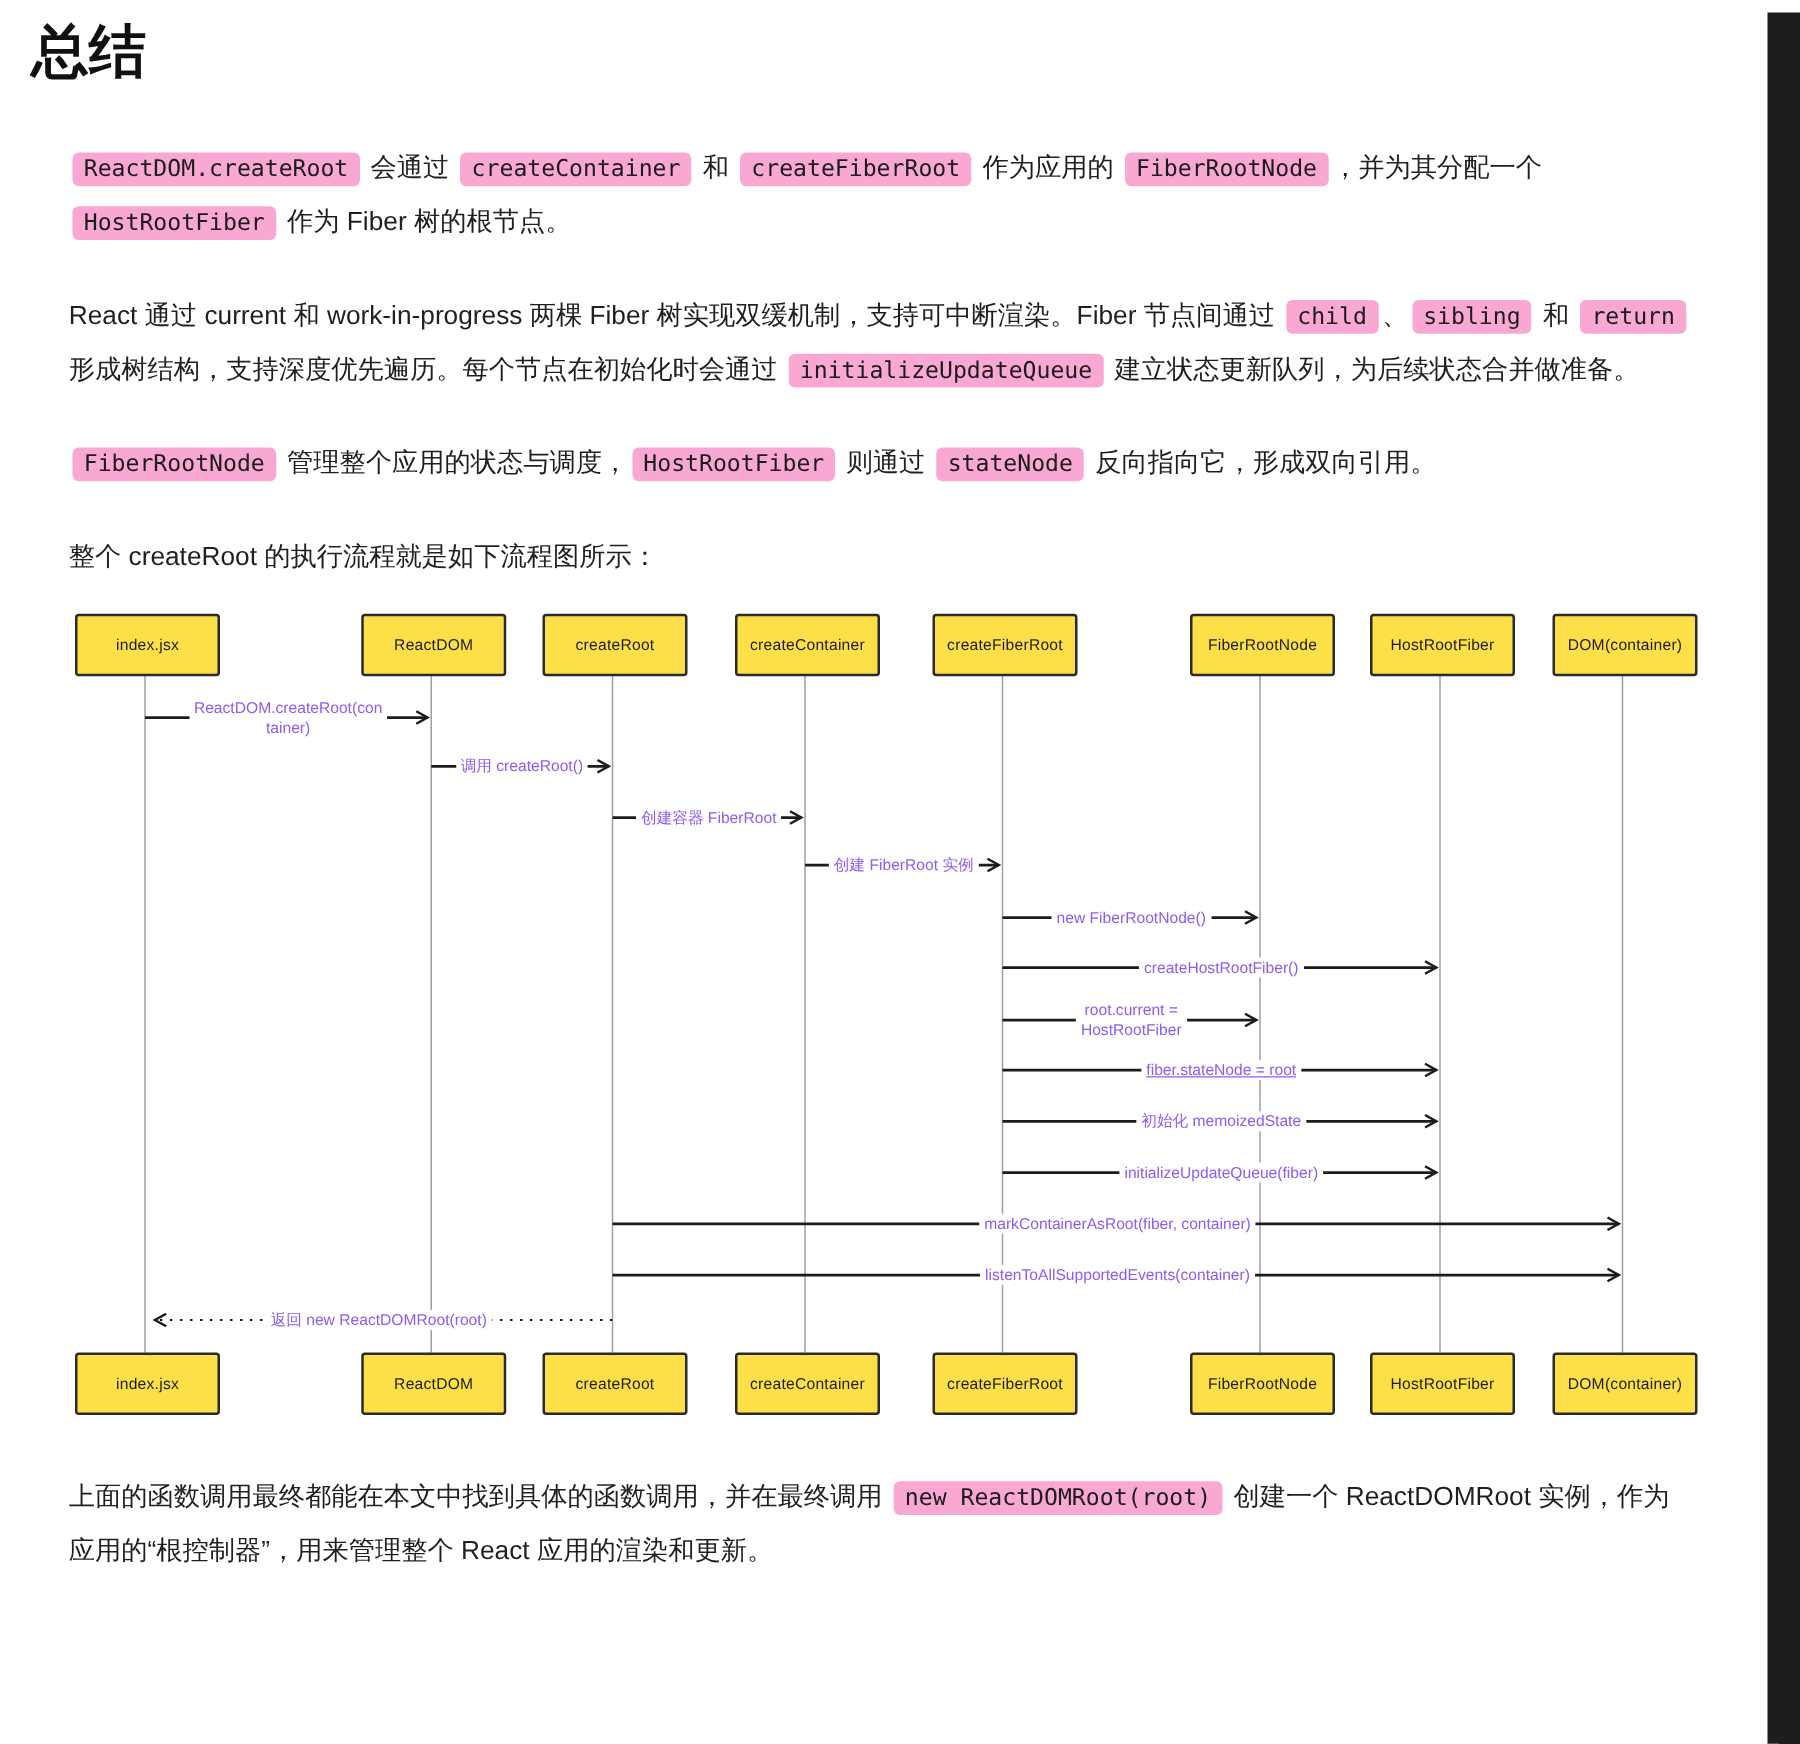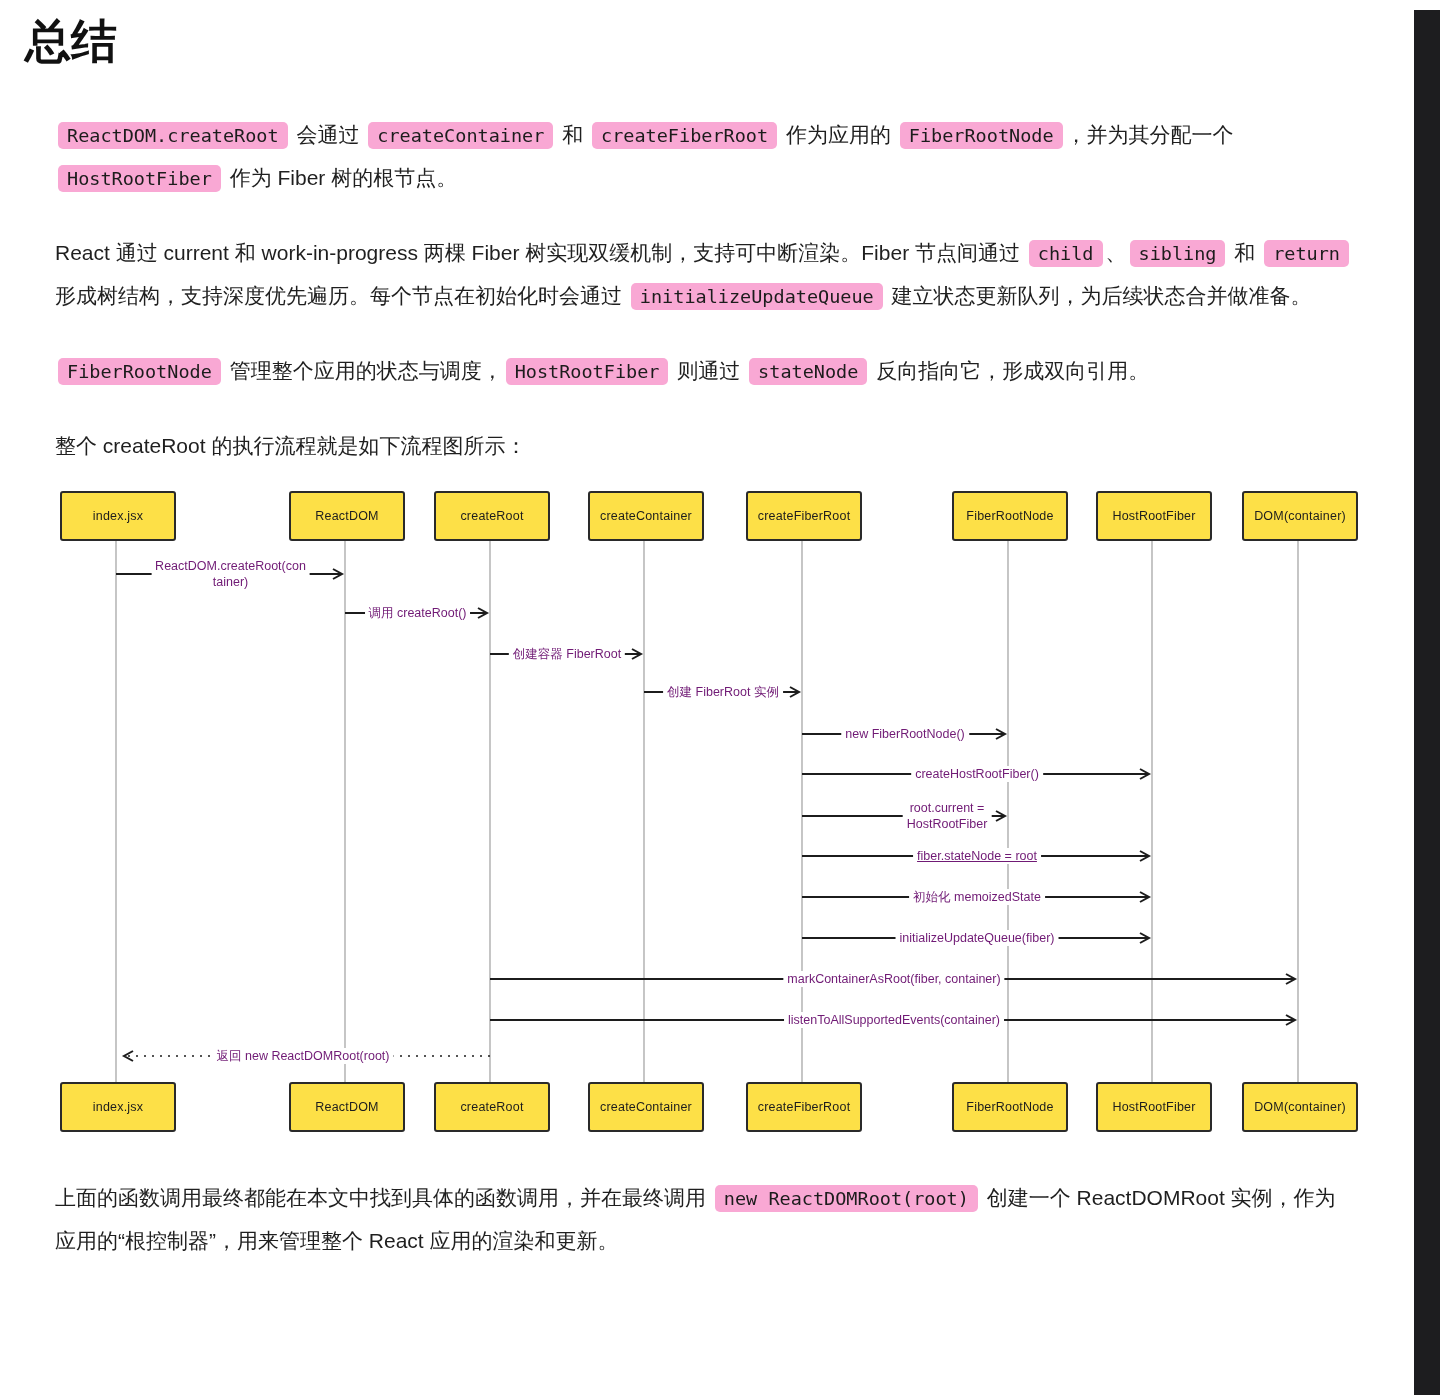--- a/index.html
+++ b/index.html
@@ -39,21 +39,21 @@
   #diagram svg{position:absolute;left:0;top:0;z-index:1;}
   .pbox{
     position:absolute;width:112px;height:46px;z-index:2;
     background:#fde047;border:2px solid #2a2a2a;border-radius:3px;
     display:flex;align-items:center;justify-content:center;
     font-size:12.5px;color:#1d1d1d;letter-spacing:0.2px;
   }
   .mlabel{
     position:absolute;z-index:3;transform:translate(-50%,-50%);
     background:#fff;padding:0 4px;
-    font-size:12.5px;line-height:16px;color:#701a75;
+    font-size:12.5px;line-height:16px;color:#8b5cf6;
     white-space:pre-line;text-align:center;
   }
   #content-bottom{margin-top:36px;}
   .watermark{
     position:absolute;top:1326px;right:38px;
     font-size:30px;font-weight:600;color:#9d9d9d;
     text-shadow:1px 1px 0 #ffffff,-1px -1px 0 #d9d9d9;
     letter-spacing:1px;
   }
 </style>
@@ -147,21 +147,21 @@
       <div class="pbox" style="left: 1242px; top: 601px;">
         <span>DOM(container)</span>
       </div>
       <div class="mlabel" style="left: 230.5px; top: 93px;">ReactDOM.createRoot(con
 tainer)</div>
       <div class="mlabel" style="left: 417.5px; top: 132px;">调用 createRoot()</div>
       <div class="mlabel" style="left: 567px; top: 173px;">创建容器 FiberRoot</div>
       <div class="mlabel" style="left: 723px; top: 211px;">创建 FiberRoot 实例</div>
       <div class="mlabel" style="left: 905px; top: 253px;">new FiberRootNode()</div>
       <div class="mlabel" style="left: 977px; top: 293px;">createHostRootFiber()</div>
-      <div class="mlabel" style="left: 947px; top: 335px;">root.current =
+      <div class="mlabel" style="left: 905px; top: 335px;">root.current =
 HostRootFiber</div>
       <div class="mlabel" style="left: 977px; top: 375px; text-decoration: underline;">fiber.stateNode = root</div>
       <div class="mlabel" style="left: 977px; top: 416px;">初始化 memoizedState</div>
       <div class="mlabel" style="left: 977px; top: 457px;">initializeUpdateQueue(fiber)</div>
       <div class="mlabel" style="left: 894px; top: 498px;">markContainerAsRoot(fiber, container)</div>
       <div class="mlabel" style="left: 894px; top: 539px;">listenToAllSupportedEvents(container)</div>
       <div class="mlabel" style="left: 303px; top: 575px;">返回 new ReactDOMRoot(root)</div>
     </div>
 
   <div id="content-bottom" class="content">

